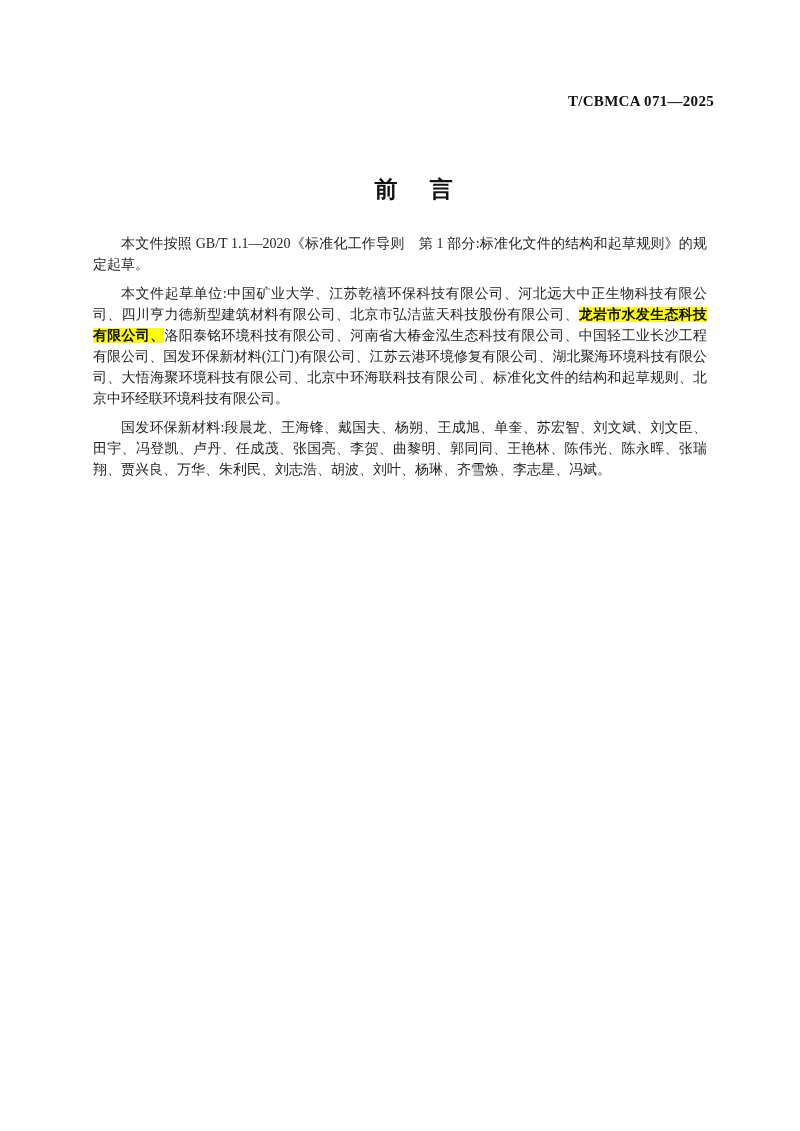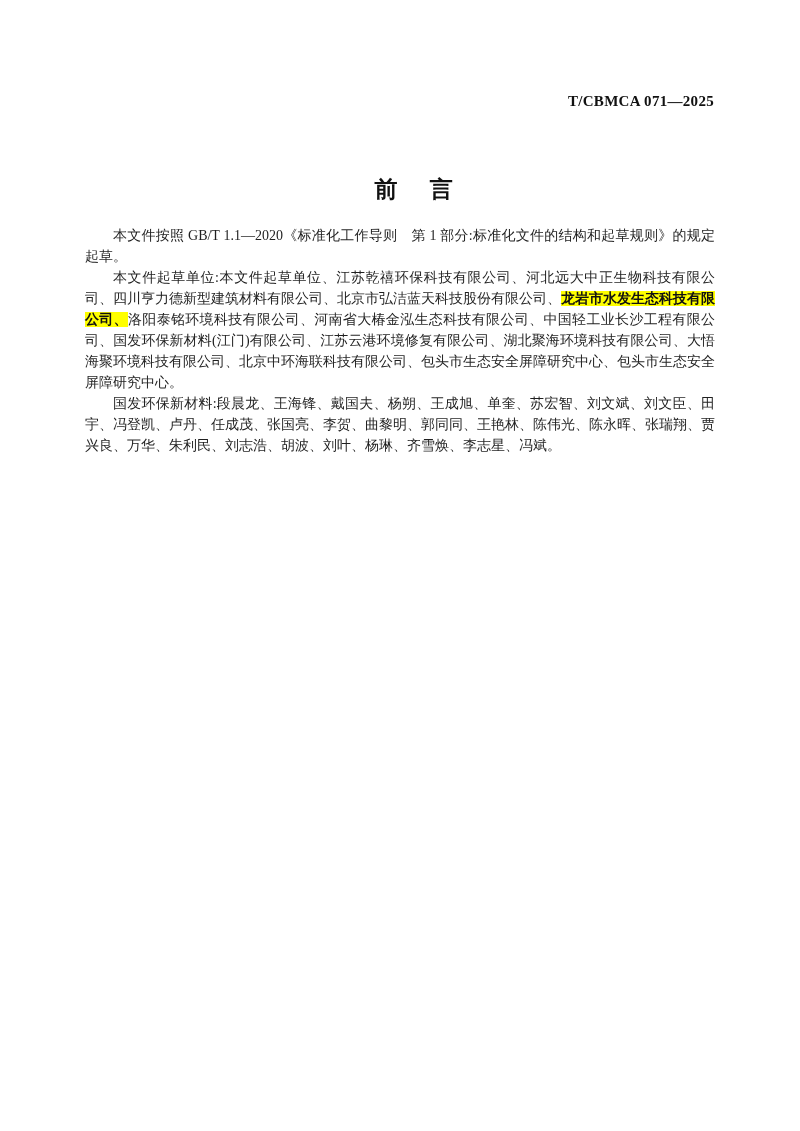--- a/index.html
+++ b/index.html
@@ -43,21 +43,21 @@
     position: absolute;
     top: 225px;
     left: 85px;
     width: 630px;
     font-size: 14px;
     line-height: 21px;
     text-align: justify;
     text-justify: inter-ideograph;
   }
   .body-text p {
-    margin: 0;
+    margin: 8px;
     padding: 0;
     text-indent: 2em;
   }
   .hl {
     background: #ffff00;
     font-weight: 700;
     color: #111111;
   }
   .page-number {
     position: absolute;
@@ -75,21 +75,21 @@
   <div class="doc-code">T/CBMCA 071—2025</div>
 
   <h1 class="title">前　言</h1>
 
   <div class="body-text">
 
     <p>本文件按照 GB/T 1.1—2020《标准化工作导则　第 1 部分:标准化文件的结构和起草规则》的规定起草。</p>
 
 
 
-    <p><span>本文件起草单位:本文件起草单位、江苏乾禧环保科技有限公司、河北远大中正生物科技有限公司、四川亨力德新型建筑材料有限公司、北京市弘洁蓝天科技股份有限公司、</span><mark class="hl">龙岩市水发生态科技有限公司、</mark><span>洛阳泰铭环境科技有限公司、河南省大椿金泓生态科技有限公司、中国轻工业长沙工程有限公司、国发环保新材料(江门)有限公司、江苏云港环境修复有限公司、湖北聚海环境科技有限公司、大悟海聚环境科技有限公司、北京中环海联科技有限公司、包头市生态安全屏障研究中心、包头市生态安全屏障研究中心。</span></p>
+    <p><span>本文件起草单位:中国矿业大学、江苏乾禧环保科技有限公司、河北远大中正生物科技有限公司、四川亨力德新型建筑材料有限公司、北京市弘洁蓝天科技股份有限公司、</span><mark class="hl">龙岩市水发生态科技有限公司、</mark><span>洛阳泰铭环境科技有限公司、河南省大椿金泓生态科技有限公司、中国轻工业长沙工程有限公司、国发环保新材料(江门)有限公司、江苏云港环境修复有限公司、湖北聚海环境科技有限公司、大悟海聚环境科技有限公司、北京中环海联科技有限公司、标准化文件的结构和起草规则、北京中环经联环境科技有限公司。</span></p>
 
     <p>国发环保新材料:段晨龙、王海锋、戴国夫、杨朔、王成旭、单奎、苏宏智、刘文斌、刘文臣、田宇、冯登凯、卢丹、任成茂、张国亮、李贺、曲黎明、郭同同、王艳林、陈伟光、陈永晖、张瑞翔、贾兴良、万华、朱利民、刘志浩、胡波、刘叶、杨琳、齐雪焕、李志星、冯斌。</p>
 
   </div>
 
   <div class="page-number">I</div>
 
 </div>
 
 </body></html>

